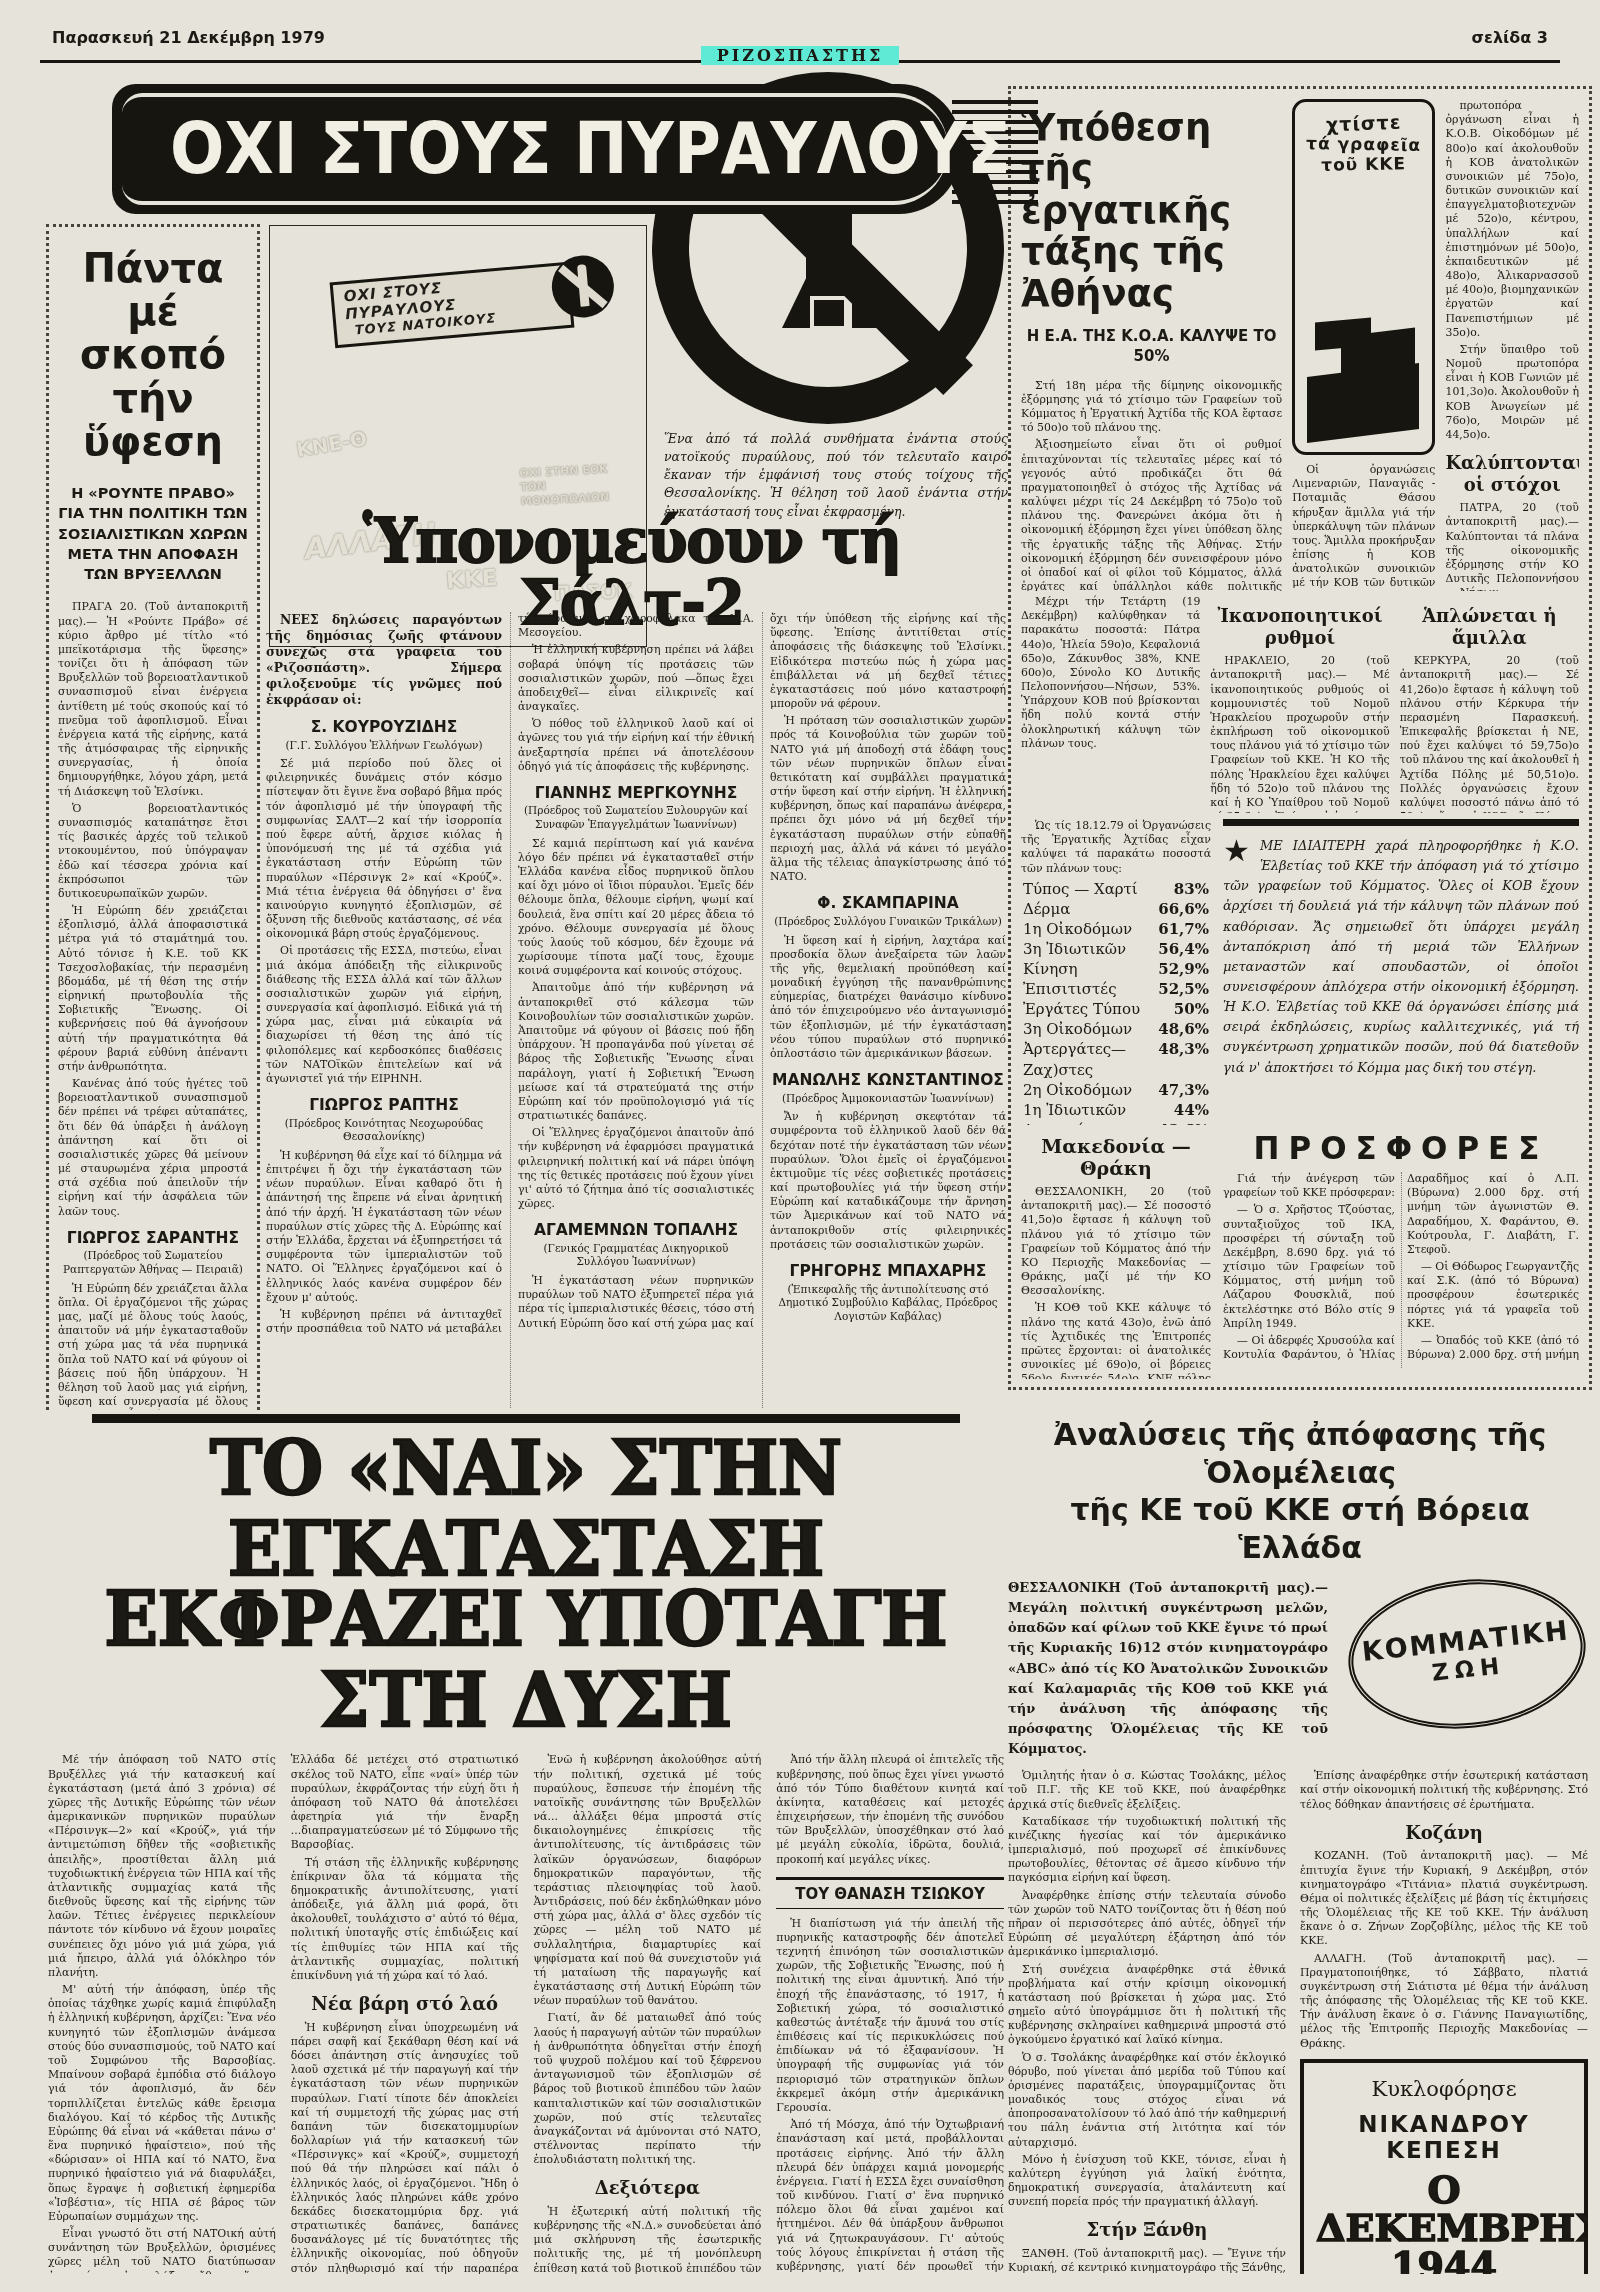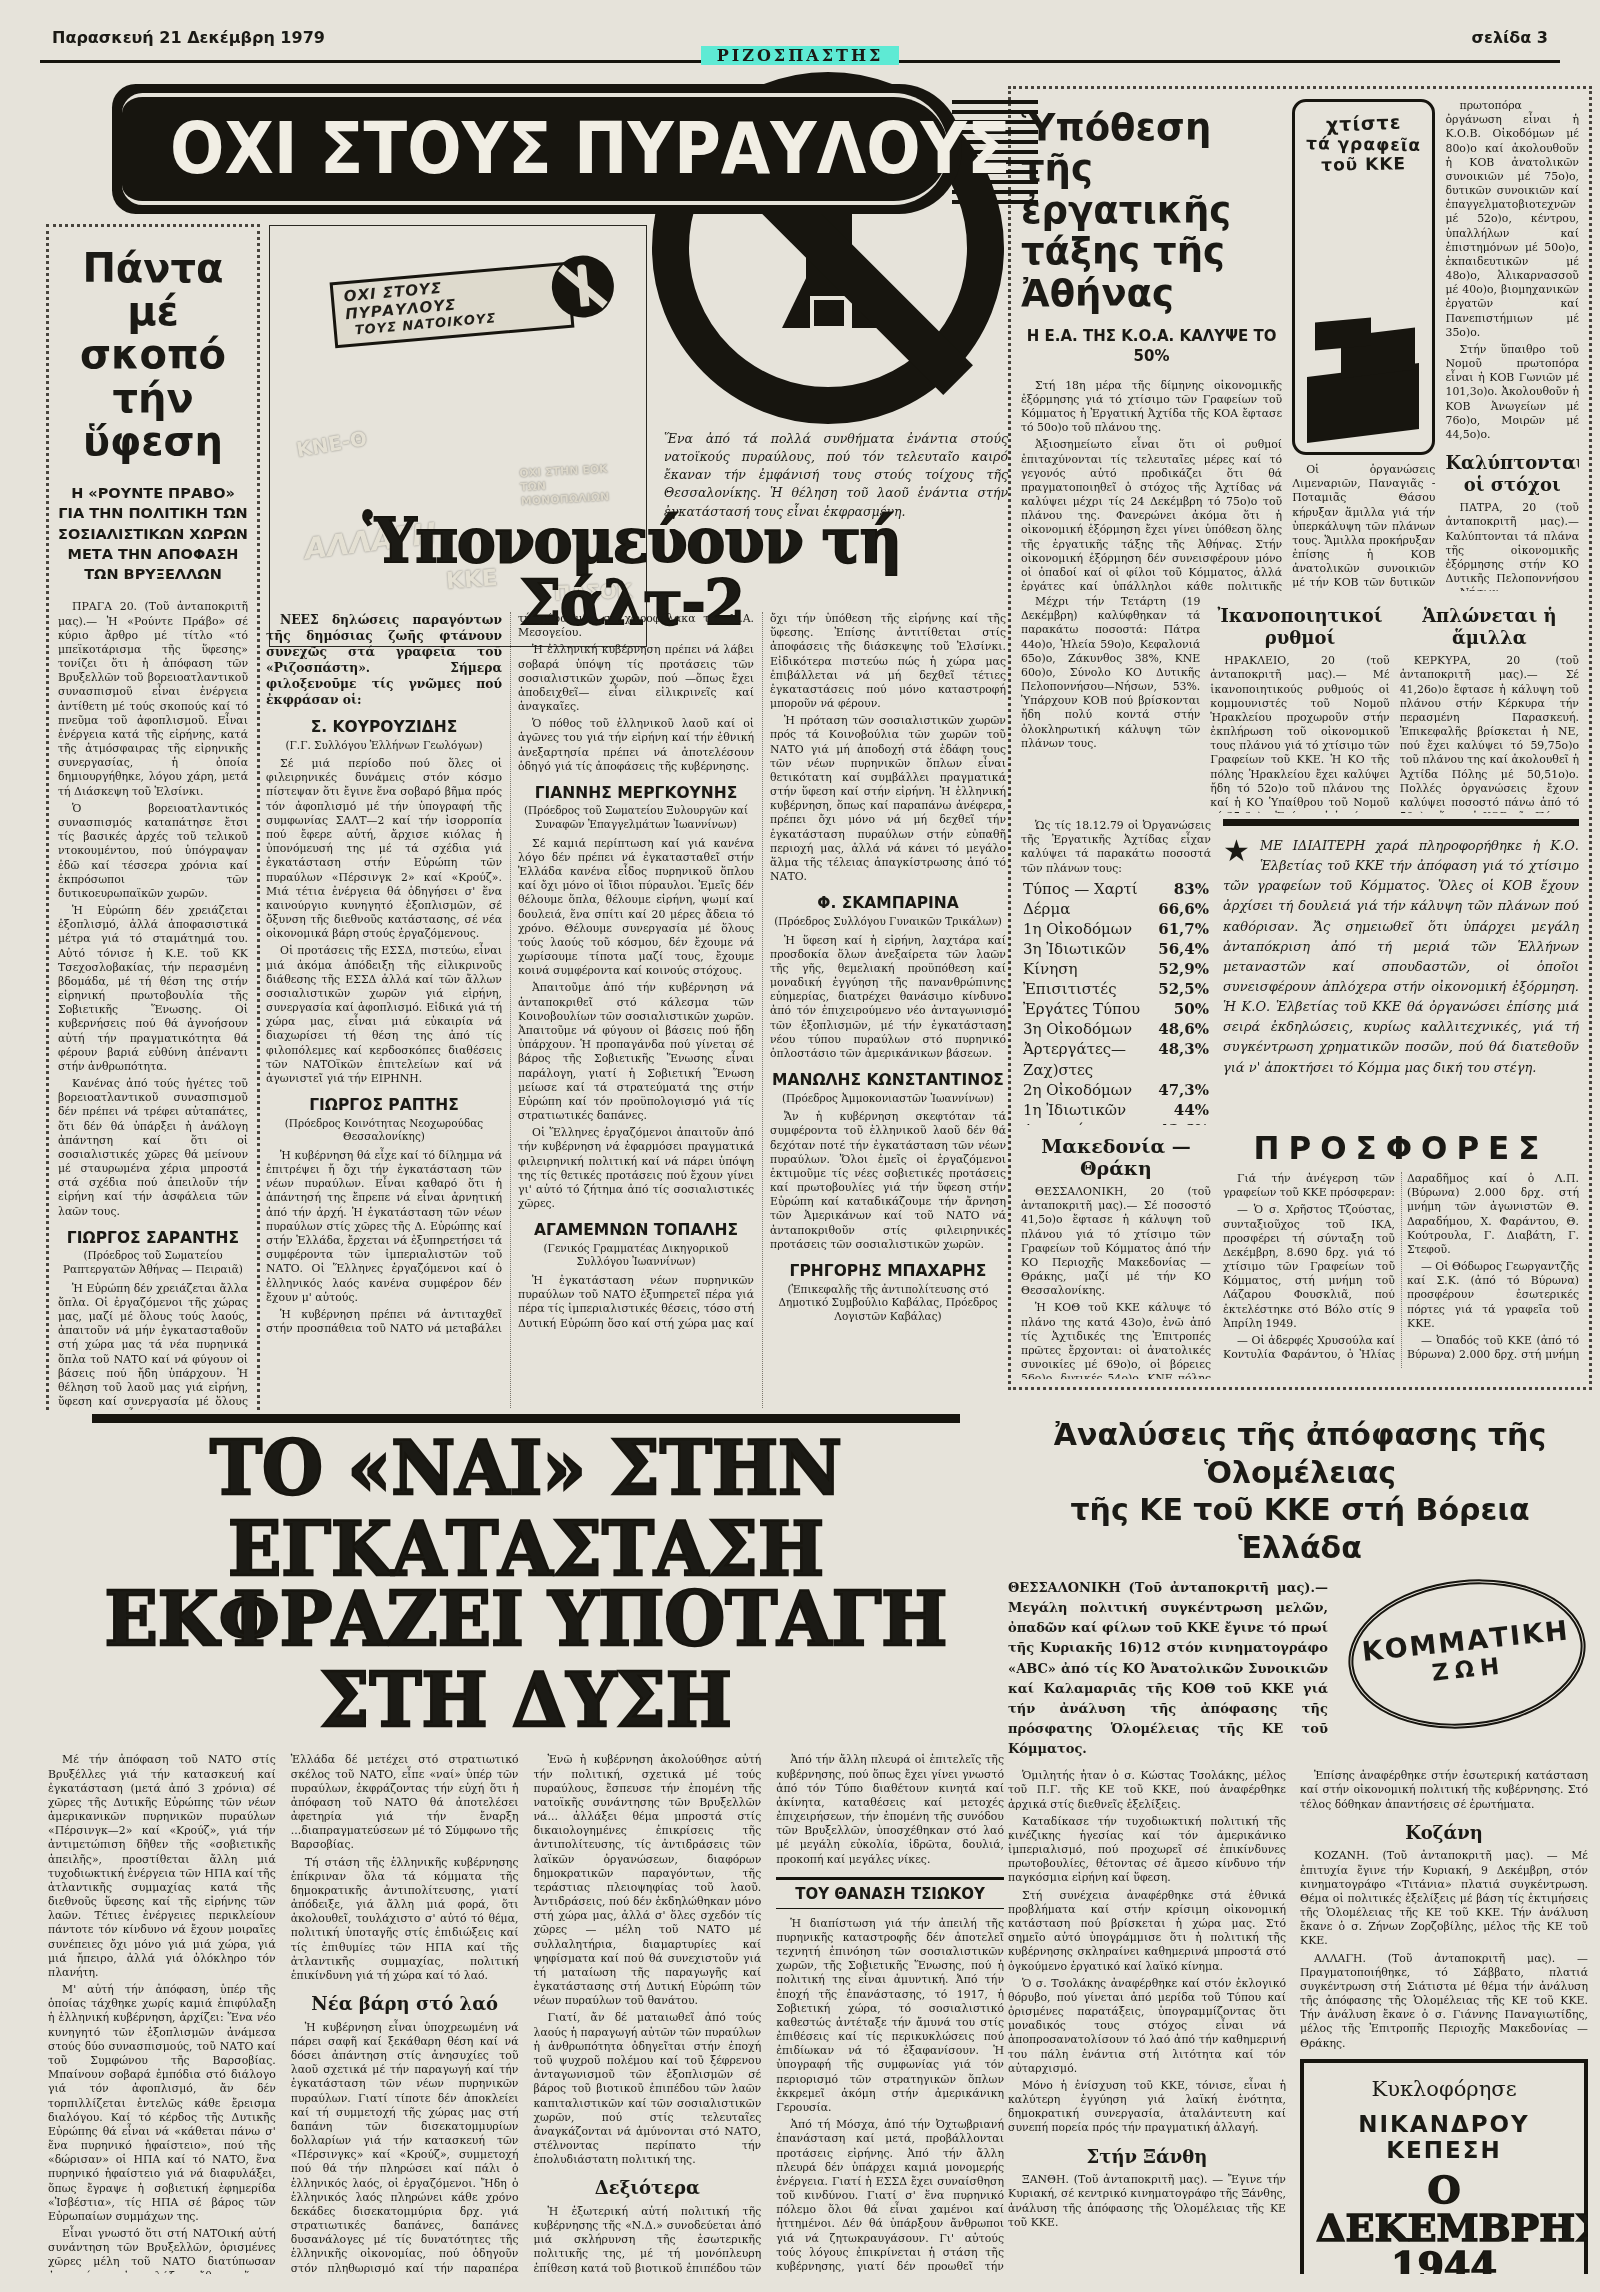--- a/index.html
+++ b/index.html
@@ -416,20 +416,21 @@
           <span class="stamp-t1">ΚΟΜΜΑΤΙΚΗ</span>
           <span class="stamp-t2">ΖΩΗ</span>
         </div>
       </div>
     </div>
     <div class="br-cols">
       <div class="br-cl">
 
       <div class="fi p">Ὁμιλητής ἦταν ὁ σ. Κώστας Τσολάκης, μέλος τοῦ Π.Γ. τῆς ΚΕ τοῦ ΚΚΕ, πού ἀναφέρθηκε ἀρχικά στίς διεθνεῖς ἐξελίξεις.</div>
           <div class="fi p">Καταδίκασε τήν τυχοδιωκτική πολιτική τῆς κινέζικης ἡγεσίας καί τόν ἀμερικάνικο ἰμπεριαλισμό, πού προχωρεῖ σέ ἐπικίνδυνες πρωτοβουλίες, θέτοντας σέ ἄμεσο κίνδυνο τήν παγκόσμια εἰρήνη καί ὕφεση.</div>
+          <div class="fi p">Ἀναφέρθηκε ἐπίσης στήν τελευταία σύνοδο τῶν χωρῶν τοῦ ΝΑΤΟ τονίζοντας ὅτι ἡ θέση πού πῆραν οἱ περισσότερες ἀπό αὐτές, ὁδηγεῖ τήν Εὐρώπη σέ μεγαλύτερη ἐξάρτηση ἀπό τόν ἀμερικάνικο ἰμπεριαλισμό.</div>
           <div class="fi p">Στή συνέχεια ἀναφέρθηκε στά ἐθνικά προβλήματα καί στήν κρίσιμη οἰκονομική κατάσταση πού βρίσκεται ἡ χώρα μας. Στό σημεῖο αὐτό ὑπογράμμισε ὅτι ἡ πολιτική τῆς κυβέρνησης σκληραίνει καθημερινά μπροστά στό ὀγκούμενο ἐργατικό καί λαϊκό κίνημα.</div>
           <div class="fi p">Ὁ σ. Τσολάκης ἀναφέρθηκε καί στόν ἐκλογικό θόρυβο, πού γίνεται ἀπό μερίδα τοῦ Τύπου καί ὁρισμένες παρατάξεις, ὑπογραμμίζοντας ὅτι μοναδικός τους στόχος εἶναι νά ἀποπροσανατολίσουν τό λαό ἀπό τήν καθημερινή του πάλη ἐνάντια στή λιτότητα καί τόν αὐταρχισμό.</div>
           <div class="fi p">Μόνο ἡ ἐνίσχυση τοῦ ΚΚΕ, τόνισε, εἶναι ἡ καλύτερη ἐγγύηση γιά λαϊκή ἑνότητα, δημοκρατική συνεργασία, ἀταλάντευτη καί συνεπή πορεία πρός τήν πραγματική ἀλλαγή.</div>
           <div class="fi shead">Στήν Ξάνθη</div>
           <div class="fi p">ΞΑΝΘΗ. (Τοῦ ἀνταποκριτῆ μας). — Ἔγινε τήν Κυριακή, σέ κεντρικό κινηματογράφο τῆς Ξάνθης, ἀνάλυση τῆς ἀπόφασης τῆς Ὁλομέλειας τῆς ΚΕ τοῦ ΚΚΕ.</div>
         </div>
       <div class="br-cr">
         <div>
 
         <div class="fi p">Ἐπίσης ἀναφέρθηκε στήν ἐσωτερική κατάσταση καί στήν οἰκονομική πολιτική τῆς κυβέρνησης. Στό τέλος δόθηκαν ἀπαντήσεις σέ ἐρωτήματα.</div>

